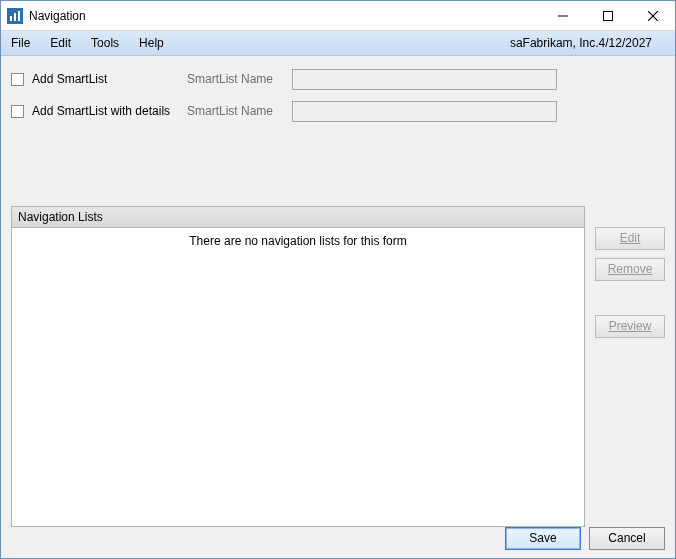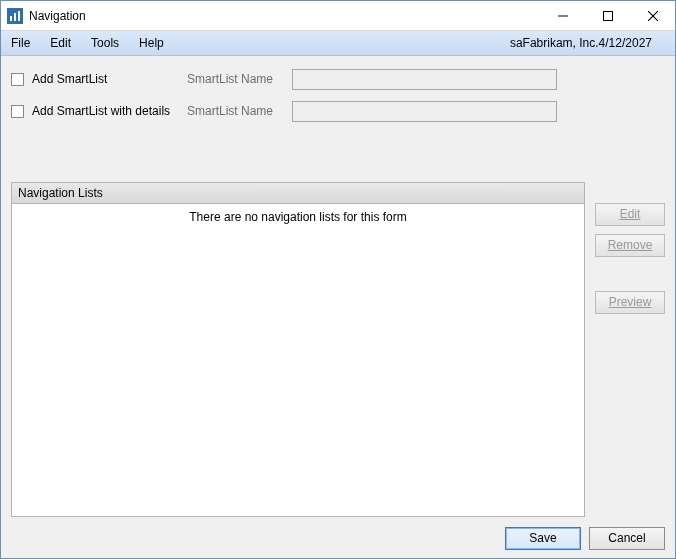--- a/index.html
+++ b/index.html
@@ -106,21 +106,21 @@
     .text-input {
       flex: 1;
       max-width: 265px;
       height: 21px;
       border: 1px solid #a7a7a7;
       background: #efefef;
       padding: 0 4px;
     }
     
     .nav-panel {
-      margin-top: 52px;
+      margin-top: 76px;
       display: flex;
       gap: 10px;
       flex: 1;
     }
     
     .nav-grid-wrap {
       flex: 1;
       display: flex;
       flex-direction: column;
     }
@@ -178,21 +178,20 @@
       line-height: 21px;
     }
     .btn.disabled { color: #9a9a9a; border-color: #bcbcbc; }
     .btn .underline { text-decoration: underline; }
     .side-gap { height: 18px; }
     
     .footer {
       display: flex;
       justify-content: flex-end;
       gap: 8px;
-      padding-top: 10px;
     }
     .footer .btn { width: 76px; }
     .btn.primary {
       border: 1px solid #3a78c9;
       box-shadow: inset 0 0 0 1px #8cb7e8;
       background: linear-gradient(#eaf3fc, #d6e8fb);
     }
   </style>
 </head>
 <body>

